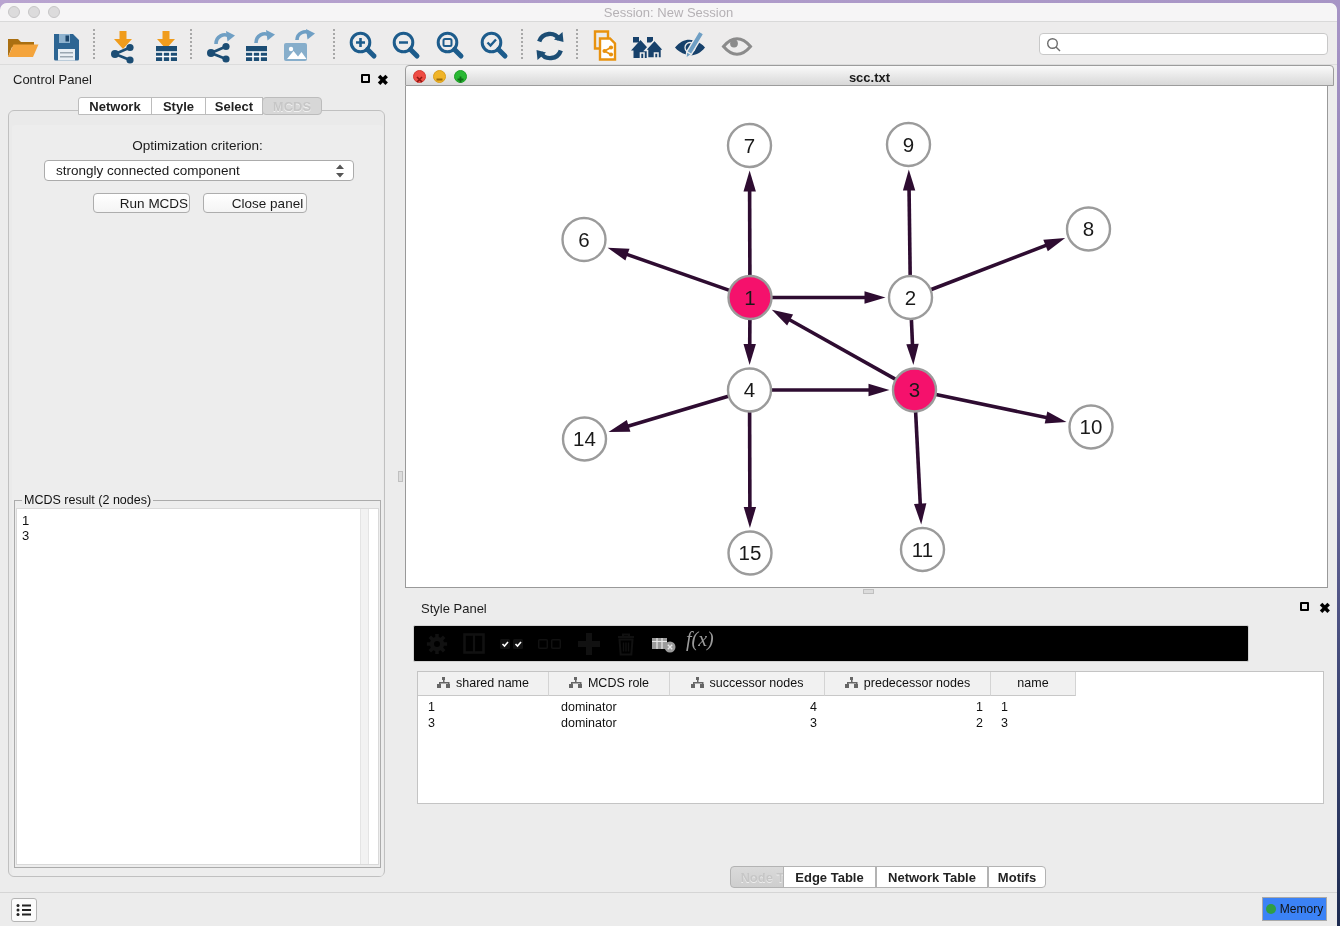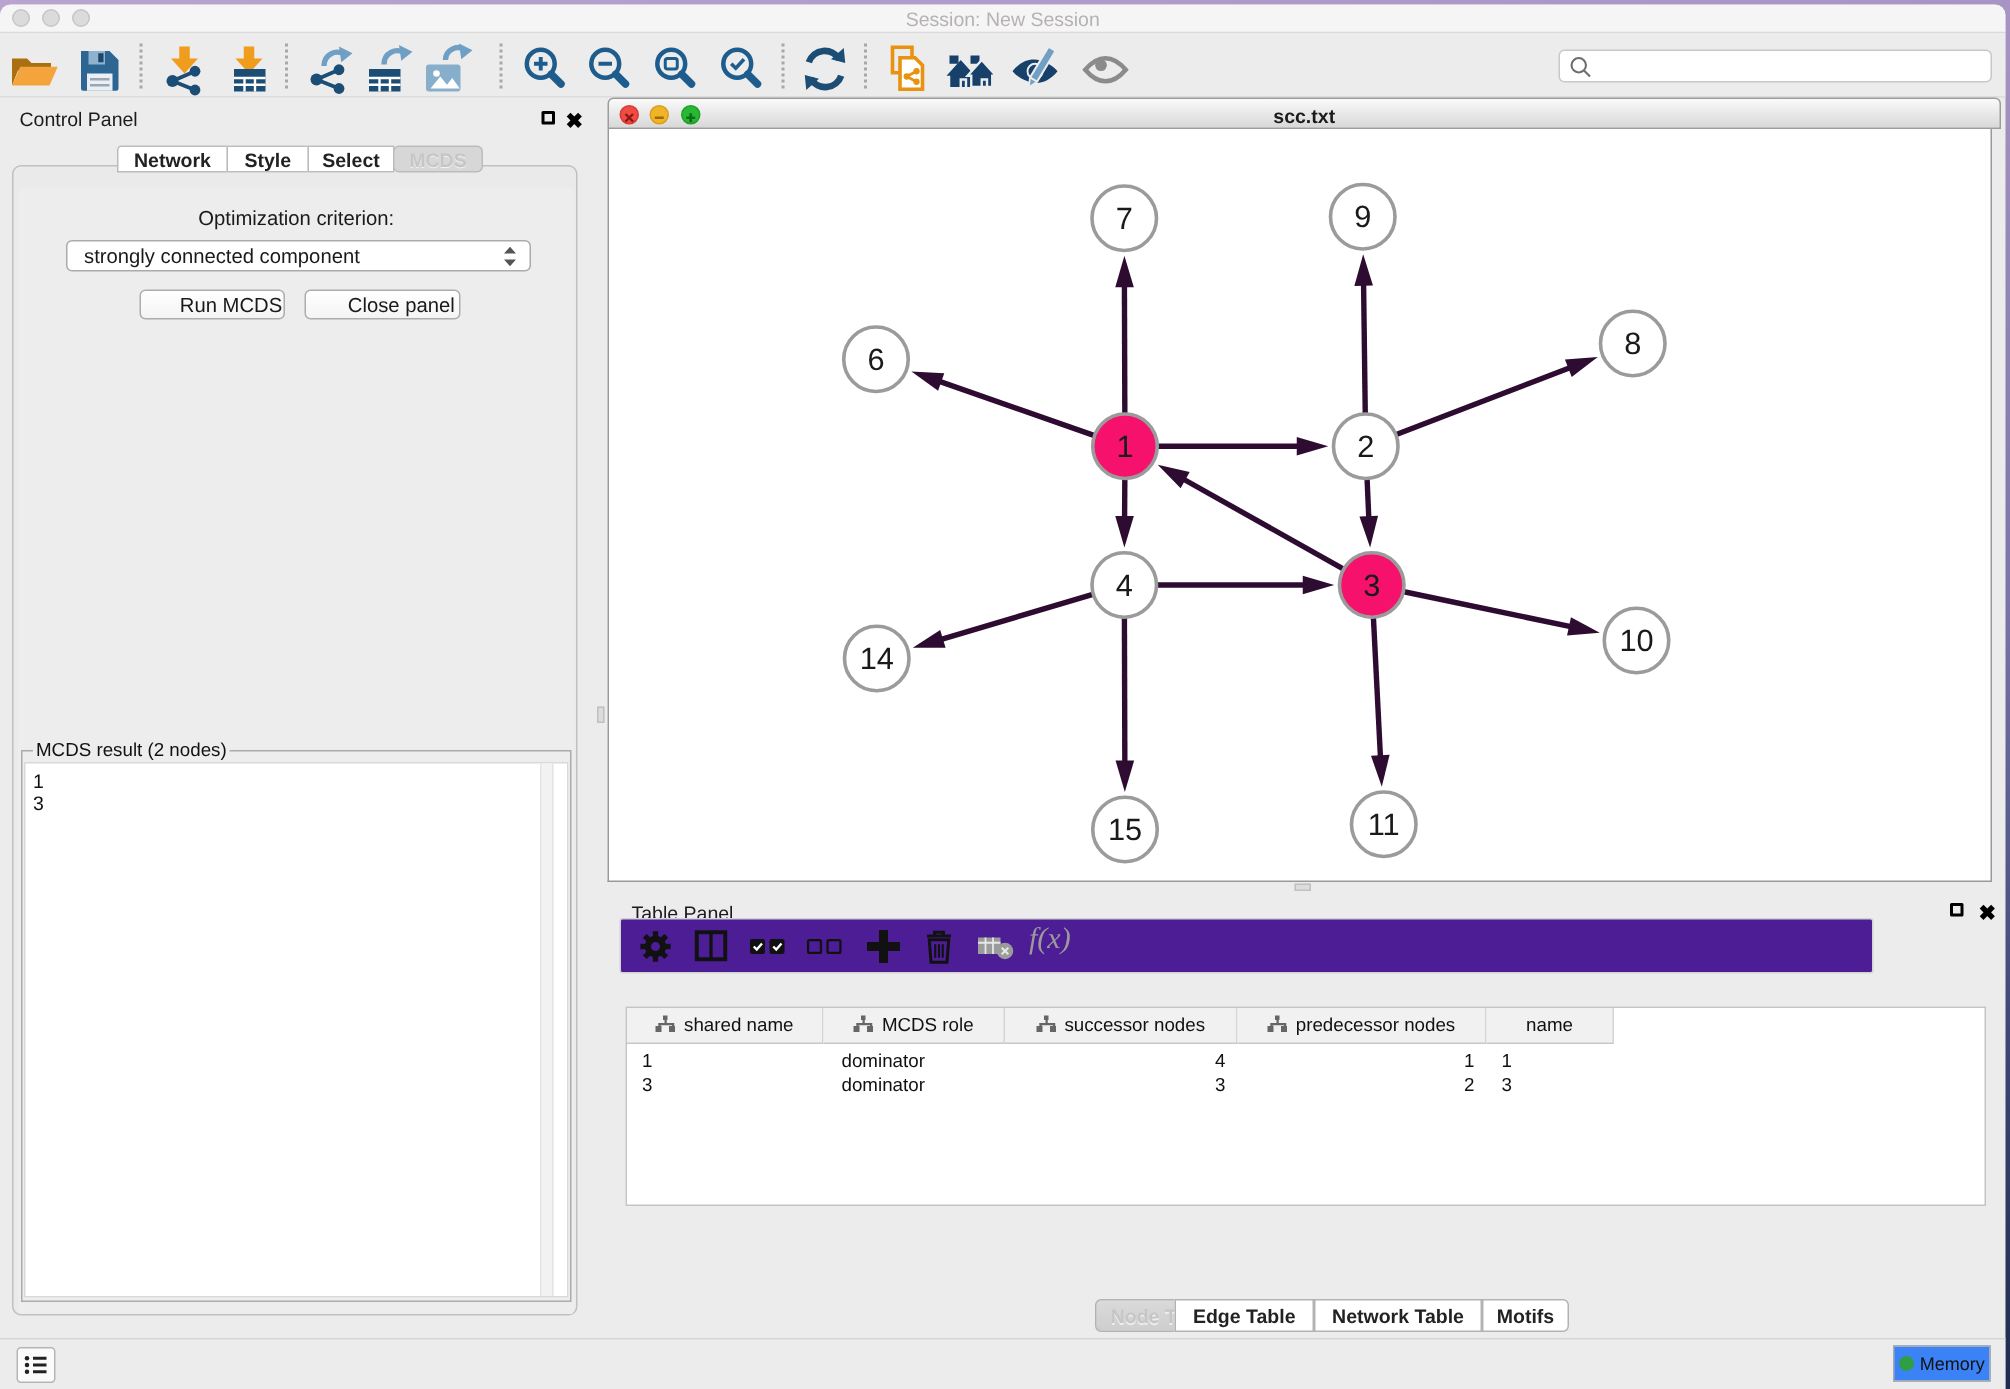--- a/index.html
+++ b/index.html
@@ -55,22 +55,22 @@
 
 #netwin { position:absolute; left:405px; top:62px; width:929px; height:523px; }
 #nettitle { position:absolute; left:0; top:0; width:100%; height:21px;
   background:linear-gradient(#fafafa,#d8d8d8); border:1px solid #9c9c9c;
   border-radius:4px 4px 0 0;text-decoration:underline; }
 .ntl { position:absolute; top:4px; width:13px; height:13px; border-radius:50%; }
 #netcanvas { position:absolute; left:0; top:21px; width:923px; height:502px;
   background:#fff; border:1px solid #999; border-top:none; }
 
 #tpanel { position:absolute; left:407px; top:591px; width:927px; height:299px; }
-#ttoolbar { position:absolute; left:6px; top:18px; width:836px; height:37px;
-  background:#4c1d95; border:1px solid #d2d2d2; border-radius:2px; }
+#ttoolbar { position:absolute; left:6px; top:31px; width:836px; height:37px;
+  background:#000000; border:1px solid #d2d2d2; border-radius:2px; }
 #ttable { position:absolute; left:10px; top:77px; width:907px; height:133px;
   background:#fff; border:1px solid #c4c4c4; }
 #thead { position:absolute; left:0; top:0; width:100%; height:24px; }
 .thcell { position:absolute; top:0; height:24px; border-right:1px solid #d4d4d4;
   background:#f1f1f1; border-bottom:1px solid #c8c8c8;
   font-size:12.5px; color:#111; text-align:center; line-height:23px; }
 .trow { position:absolute; font-size:12.5px; color:#111; height:16px; line-height:16px; }
 .btab { position:absolute; top:0; height:22px; border:1px solid #b3b3b3;
   background:#fff; font-size:13px; font-weight:bold; color:#222; text-align:center; line-height:21px; }
 
@@ -310,21 +310,21 @@
 <circle cx="516.5" cy="463.5" r="21.5" fill="#ffffff" stroke="#9b9b9b" stroke-width="2.4"></circle>
 <text x="516.5" y="470.5" font-size="20.5" fill="#1a1a1a" text-anchor="middle">11</text>
       </svg>
     </div>
   </div>
 
   <div class="abs" style="left:398px;top:468px;width:5px;height:11px;background:#dcdcdc;border:1px solid #c0c0c0;"></div>
   <div class="abs" style="left:863px;top:586px;width:11px;height:5px;background:#dcdcdc;border:1px solid #c0c0c0;"></div>
 
   <div id="tpanel">
-    <div class="phead abs" style="left:14px; top:7px;">Table Panel</div>
+    <div class="phead abs" style="left:14px; top:7px;">Style Panel</div>
     <div class="floaticon" style="left:893px; top:8px;"></div>
     <div class="xicon" style="left:912px; top:9px;">✖</div>
     <div id="ttoolbar">
       <svg style="position:absolute;left:10px;top:5px;" width="26" height="26" viewBox="0 0 26 26">
         <path d="M20.0 14.7 L19.2 16.7 L21.4 18.9 L18.9 21.4 L16.7 19.2 L14.7 20.0 L14.8 23.1 L11.2 23.1 L11.3 20.0 L9.3 19.2 L7.1 21.4 L4.6 18.9 L6.8 16.7 L6.0 14.7 L2.9 14.8 L2.9 11.2 L6.0 11.3 L6.8 9.3 L4.6 7.1 L7.1 4.6 L9.3 6.8 L11.3 6.0 L11.2 2.9 L14.8 2.9 L14.7 6.0 L16.7 6.8 L18.9 4.6 L21.4 7.1 L19.2 9.3 L20.0 11.3 L23.1 11.2 L23.1 14.8 Z M16.0 13 A3.0 3.0 0 1 0 10.0 13 A3.0 3.0 0 1 0 16.0 13 Z" fill="#111" fill-rule="evenodd"></path>
       </svg>
       <svg style="position:absolute;left:47px;top:5px;" width="26" height="26" viewBox="0 0 26 26">
         <rect x="3.5" y="3.5" width="19" height="18" stroke="#111" stroke-width="2.6" fill="none"></rect>
         <line x1="13" y1="3.5" x2="13" y2="21.5" stroke="#111" stroke-width="2.2"></line>
       </svg>

